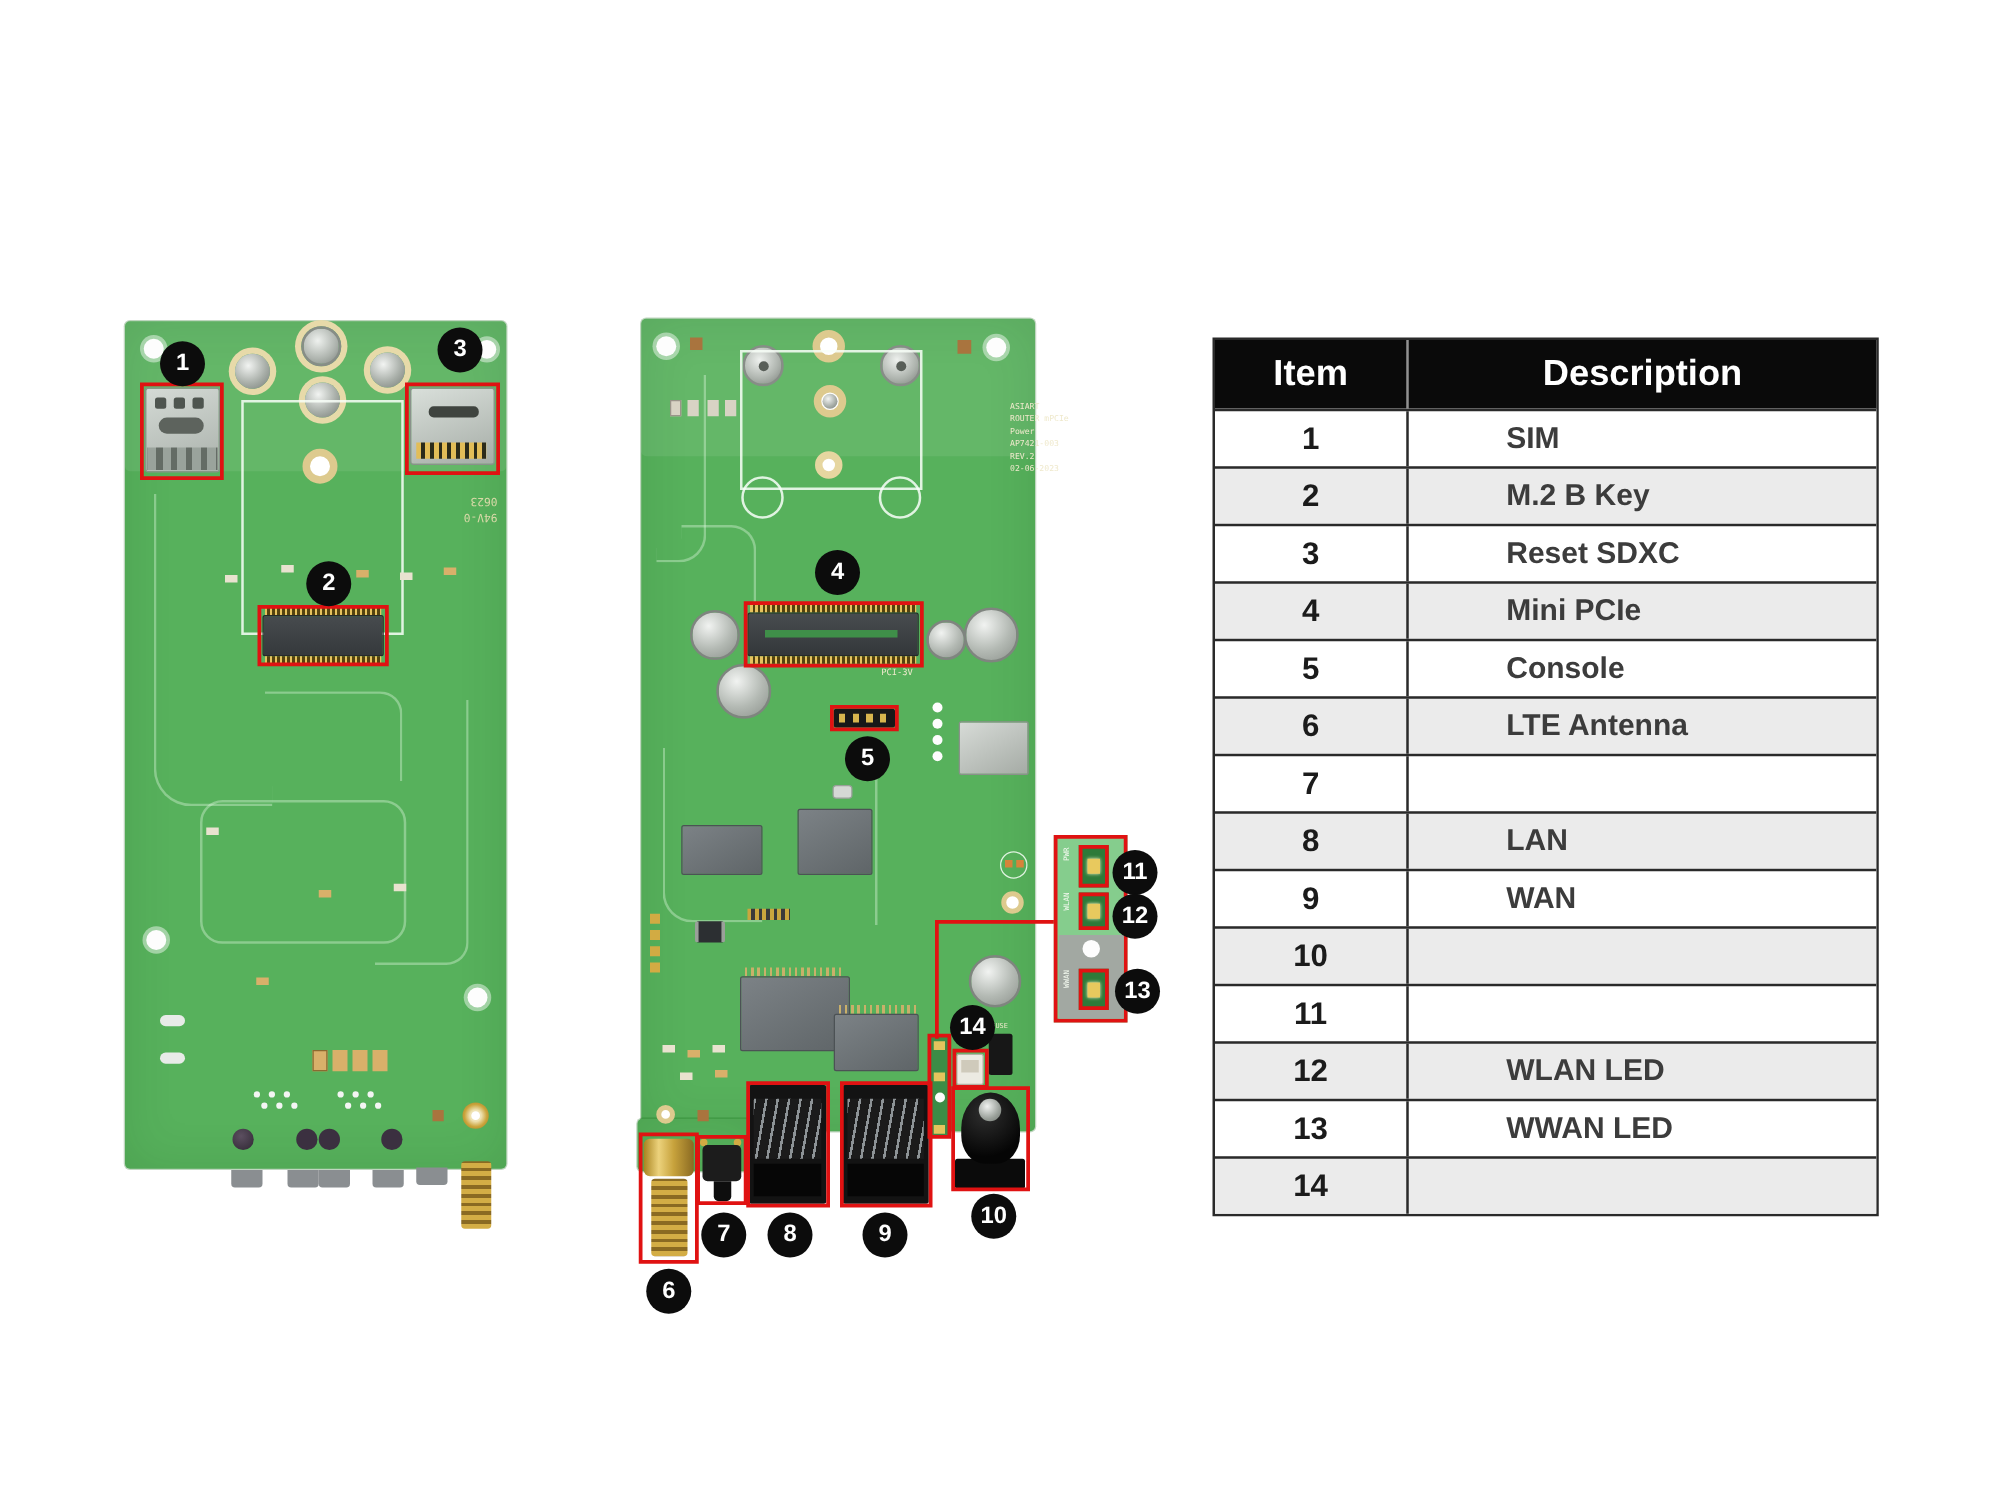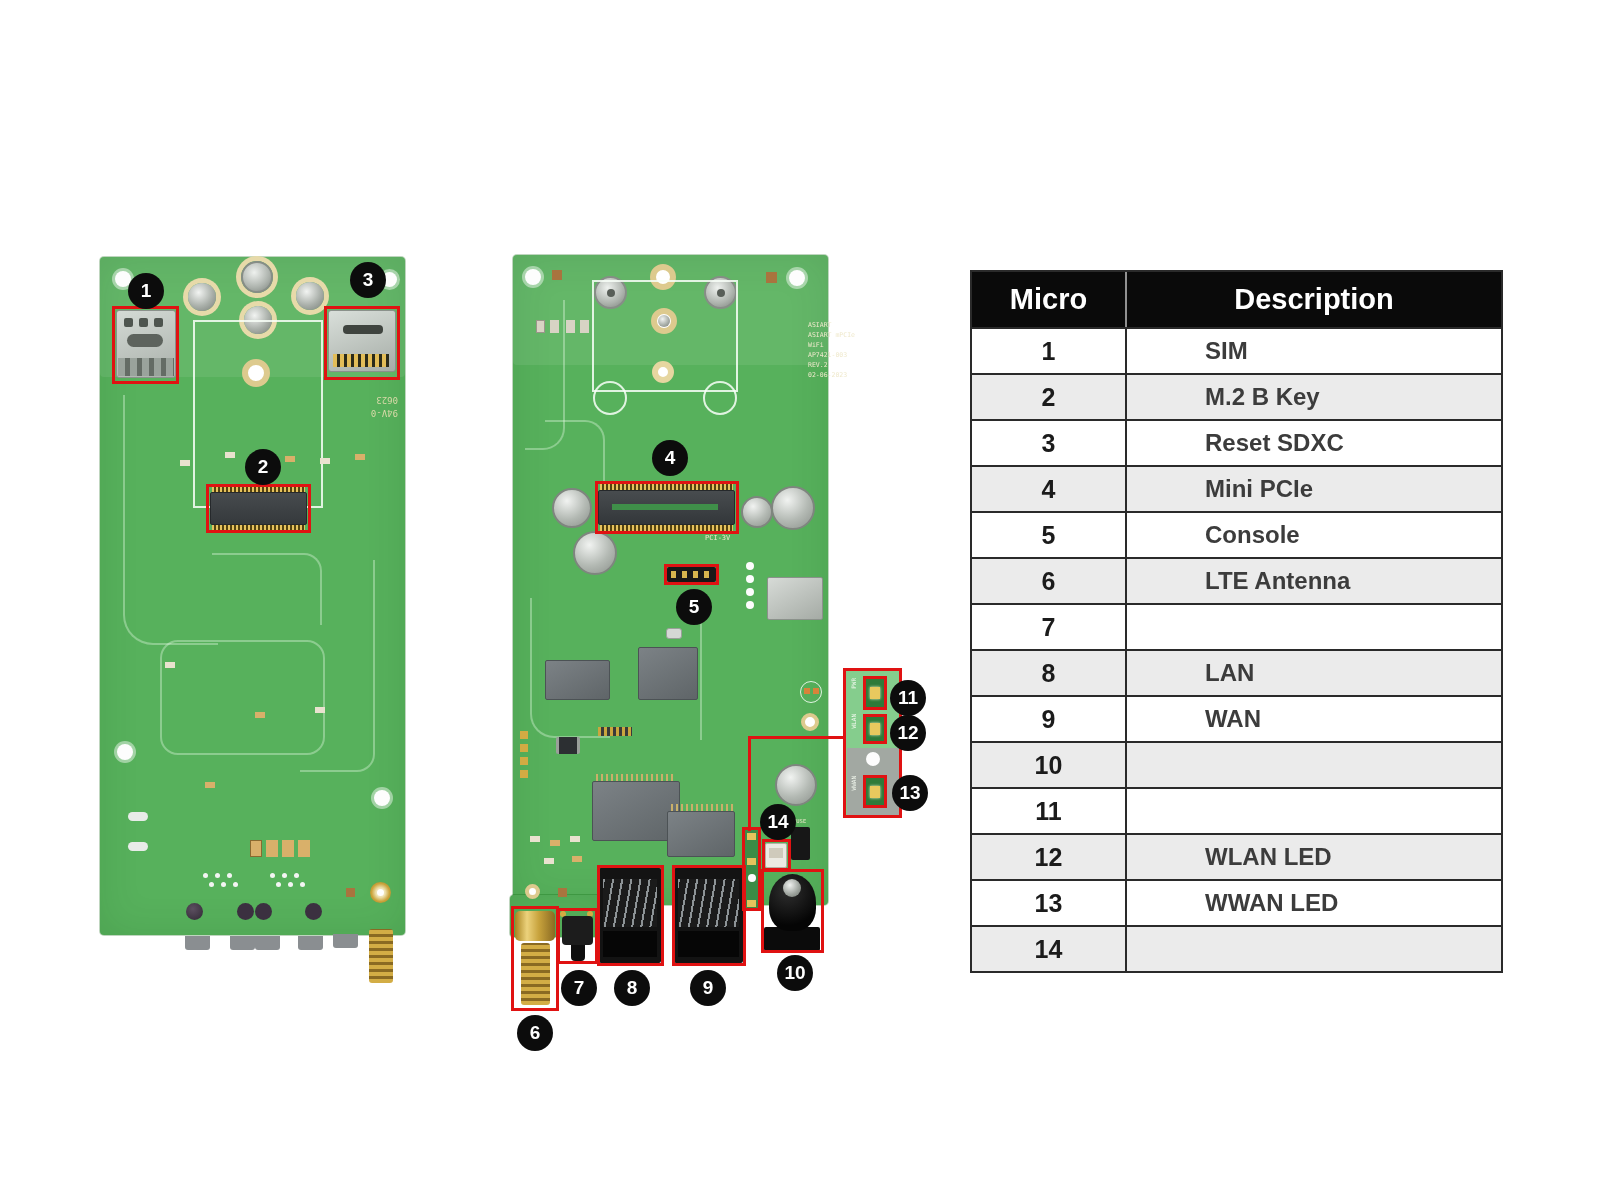--- a/index.html
+++ b/index.html
@@ -118,21 +118,21 @@
   <div class="ring" style="left:650px;top:264px;width:26px;height:26px;"></div>
   <div class="ring" style="left:651px;top:308px;width:26px;height:26px;"></div>
   <div class="screw" style="left:658px;top:315px;width:12px;height:12px;box-shadow:none;"></div>
   <div class="ring" style="left:652px;top:361px;width:22px;height:22px;border-color:#e6d6a0;"></div>
   <div class="silk" style="left:592px;top:280px;width:146px;height:112px;"></div>
   <div class="silk" style="left:593px;top:381px;width:34px;height:34px;border-radius:50%;"></div>
   <div class="silk" style="left:703px;top:381px;width:34px;height:34px;border-radius:50%;"></div>
 
   <div class="silktext" style="left:808px;top:320px;width:62px;font-size:6.5px;line-height:1.55;">
     <div>ASIART</div>
-    <div>ASIART mPCIe WiFi</div>
+    <div>ROUTER mPCIe Power</div>
     <div>AP7421-003 REV.2</div>
     <div>02-06-2023</div>
   </div>
   <div class="a" style="left:536px;top:320px;width:9px;height:13px;background:#d8d3c4;border:1px solid #9a958a;box-shadow:14px 0 0 #d8d3c4,30px 0 0 #d8d3c4,44px 0 0 #d8d3c4;"></div>
 
   <div class="gp" style="left:600px;top:484px;width:133px;height:6px;"></div>
   <div class="a" style="left:598px;top:490px;width:137px;height:35px;background:linear-gradient(180deg,#484c4f,#33373a);border:1px solid #25282b;border-radius:2px;"></div>
   <div class="a" style="left:612px;top:504px;width:106px;height:6px;background:#3f8f49;"></div>
   <div class="gp" style="left:600px;top:525px;width:133px;height:6px;"></div>
 
@@ -265,21 +265,21 @@
     </div>
   <div class="marker" style="left:892px;top:775px;">
       <span>13</span>
     </div>
   <div class="marker" style="left:760px;top:804px;">
       <span>14</span>
     </div>
 
   <div class="spec">
     <div class="thead">
-      <div class="c1">Micro</div>
+      <div class="c1">Item</div>
       <div class="c2">Description</div>
     </div>
     <div class="trow">
         <div class="c1">1</div>
         <div class="c2">SIM</div>
       </div>
     <div class="trow alt">
         <div class="c1">2</div>
         <div class="c2">M.2 B Key</div>
       </div>

